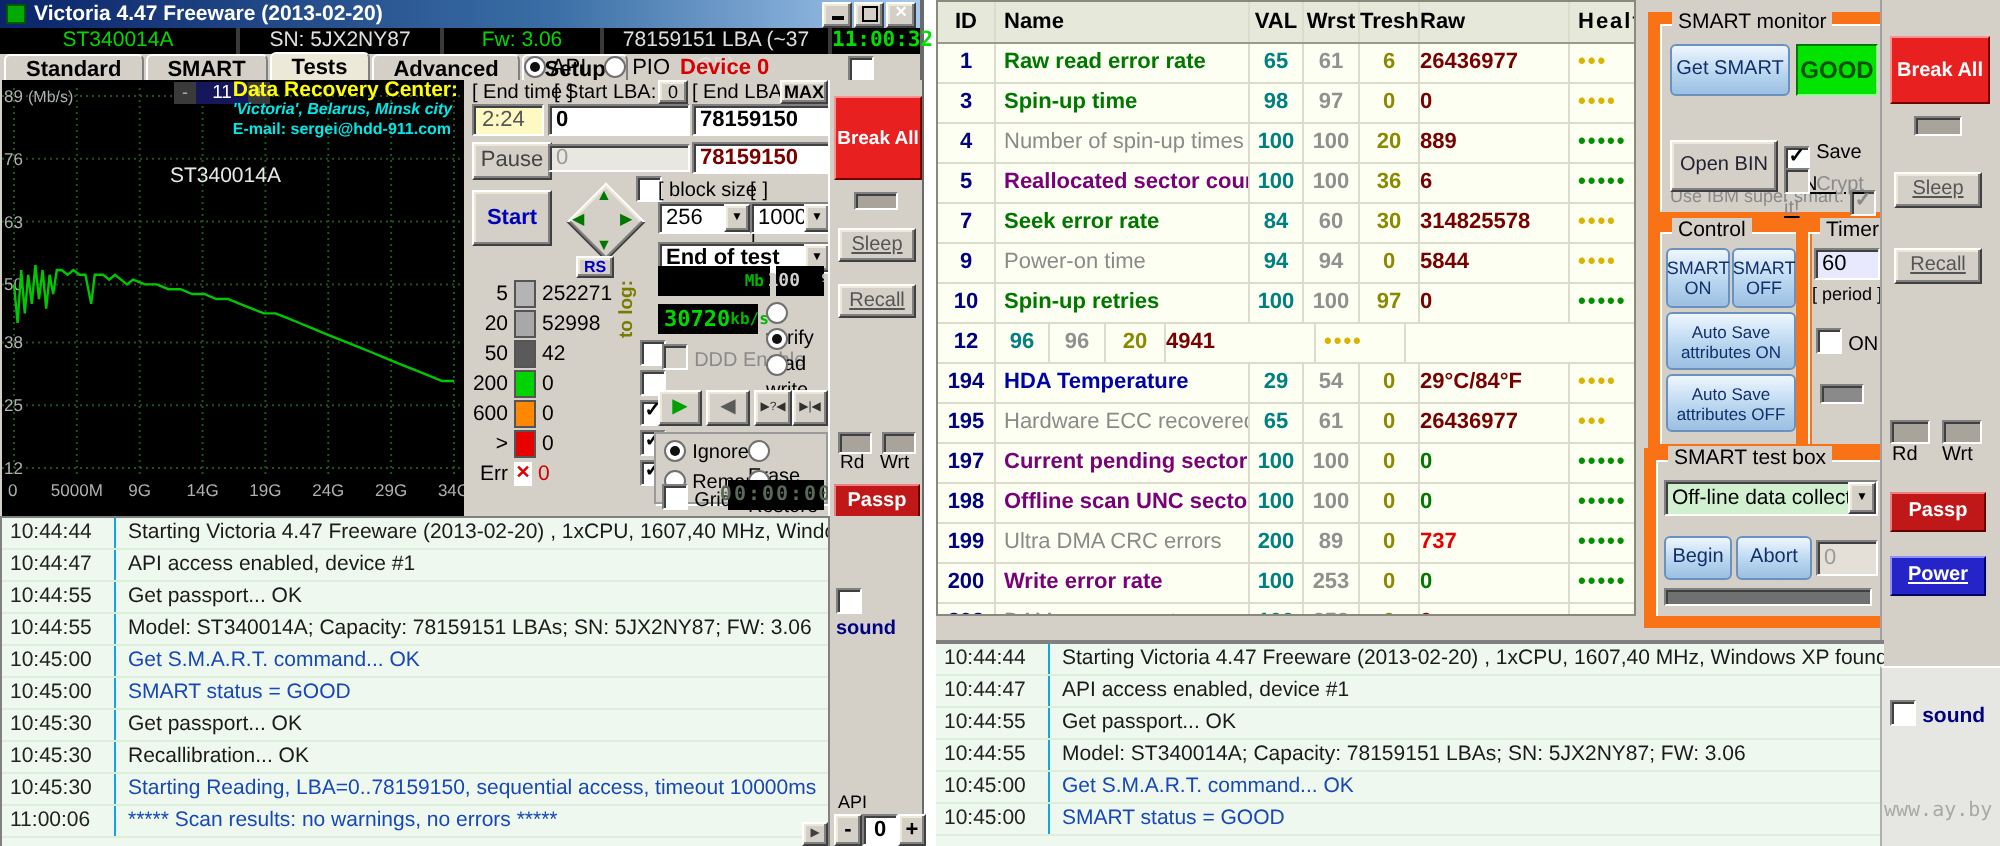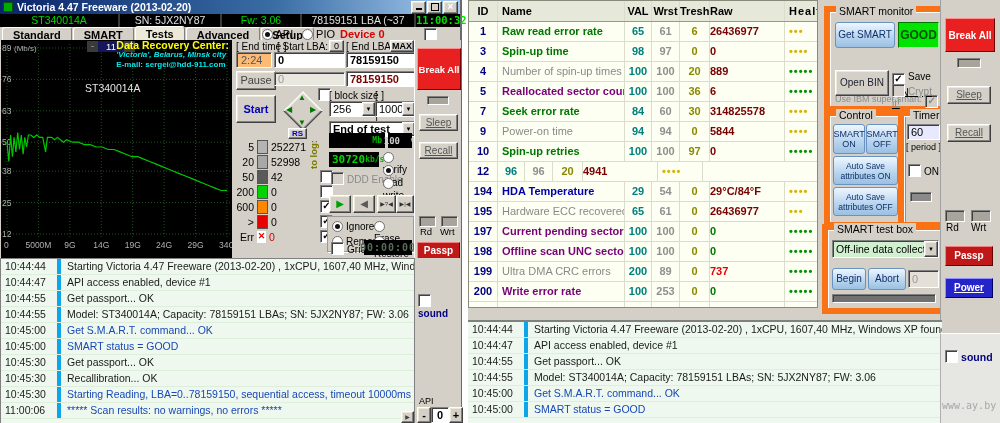--- a/index.html
+++ b/index.html
@@ -17,21 +17,21 @@
   .cb.dis{background:#d4d0c8;color:#8a8a8a;}
   .cb.on::after{content:"✓";font-weight:bold;}
   .cb.dis.on::after{color:#8a8a8a;}
   .rad{display:inline-block;width:11px;height:11px;border-radius:50%;background:#fff;border:1px solid #707070;box-sizing:border-box;vertical-align:-2px;position:relative;}
   .rad.sel::after{content:"";position:absolute;left:2px;top:2px;width:5px;height:5px;border-radius:50%;background:#101010;}
   .bluebtn{background:linear-gradient(#eef6ff,#b6d4ee 60%,#9cc0e2);border:1px solid #6a92c0;border-radius:3px;color:#10306a;text-align:center;cursor:default;}
   .titlebtn{width:13px;height:11px;margin-left:1px;font-size:8px;line-height:9px;text-align:center;}
   .tab{display:inline-block;padding:1px 10px 2px 10px;border:1px solid;border-color:#fff #808080 #d4d0c8 #fff;background:#d4d0c8;margin-right:1px;border-radius:3px 3px 0 0;font-weight:bold;}
   .tab.active{background:#ece9d8;border-bottom-color:#ece9d8;position:relative;top:-1px;}
   .loglist .ll{display:flex;height:15px;line-height:15px;border-bottom:1px solid #ddeedd;font-size:10.5px;white-space:nowrap;overflow:hidden;}
-  .loglist .lt{width:52px;padding-left:4px;color:#222;flex:none;border-right:4px solid #0ea5e9;}
+  .loglist .lt{width:52px;padding-left:4px;color:#222;flex:none;border-right:1px solid #0ea5e9;}
   .loglist .lm{padding-left:6px;}
   .c-k{color:#1a1a1a;} .c-b{color:#1848b8;}
   
   .trow{display:flex;height:19px;line-height:19px;border-bottom:1px solid #dcdccc;font-weight:bold;background:#fcfff2;}
   .trow>div{border-right:1px solid #dcdccc;overflow:hidden;white-space:nowrap;}
   .thead{background:#e6e8da;font-weight:bold;height:20px;line-height:20px;border-bottom:1px solid #9a9a8a;}
   .c-id{width:28px;text-align:center;color:#000080;flex:none;}
   .c-nm{width:122px;padding-left:4px;flex:none;}
   .c-val{width:26px;text-align:center;color:#008080;flex:none;}
   .c-wr{width:27px;text-align:center;color:#909090;flex:none;}
@@ -126,21 +126,21 @@
       <div class="abs" style="left:84px;top:42px;color:#e8e8e8;font-size:10.5px;">ST340014A</div>
     </div>
 
     <div class="abs panel" id="ctl" style="left:232px;top:40px;width:182px;height:218px;">
       <span class="abs lbl" style="left:4px;top:1px;">[ End time ]</span>
       <span class="abs lbl" style="left:45px;top:1px;">[ Start LBA: ]</span>
       <span class="abs btn3d" style="left:97px;top:0;width:13px;height:10px;font-size:9px;line-height:10px;text-align:center;">0</span>
       <span class="abs lbl" style="left:114px;top:1px;">[ End LBA: ]</span>
       <span class="abs btn3d" style="left:158px;top:0;width:22px;height:10px;font-size:9px;line-height:10px;text-align:center;font-weight:bold;">MAX</span>
 
-      <span class="abs sunken" style="left:4px;top:12px;width:30px;height:14px;background:#fdba74;color:#555;padding-left:4px;line-height:14px;">2:24</span>
+      <span class="abs sunken" style="left:4px;top:12px;width:30px;height:14px;background:#fef9c3;color:#555;padding-left:4px;line-height:14px;">2:24</span>
       <span class="abs sunken" style="left:42px;top:12px;width:66px;height:14px;padding-left:3px;line-height:14px;font-weight:bold;">0</span>
       <span class="abs sunken" style="left:114px;top:12px;width:64px;height:14px;padding-left:3px;line-height:14px;font-weight:bold;">78159150</span>
 
       <span class="abs btn3d" style="left:4px;top:31px;width:38px;height:17px;text-align:center;line-height:17px;color:#444;">Pause</span>
       <span class="abs sunken" style="left:42px;top:32px;width:66px;height:12px;background:#e8e8e0;color:#9a9a9a;padding-left:3px;line-height:12px;">0</span>
       <span class="abs sunken" style="left:114px;top:31px;width:64px;height:14px;color:#7a0000;padding-left:3px;line-height:14px;font-weight:bold;">78159150</span>
 
       <span class="abs btn3d" style="left:4px;top:55px;width:38px;height:26px;text-align:center;line-height:26px;color:#0000b8;font-weight:bold;">Start</span>
 
       <div class="abs" style="left:52px;top:52px;width:38px;height:38px;">

